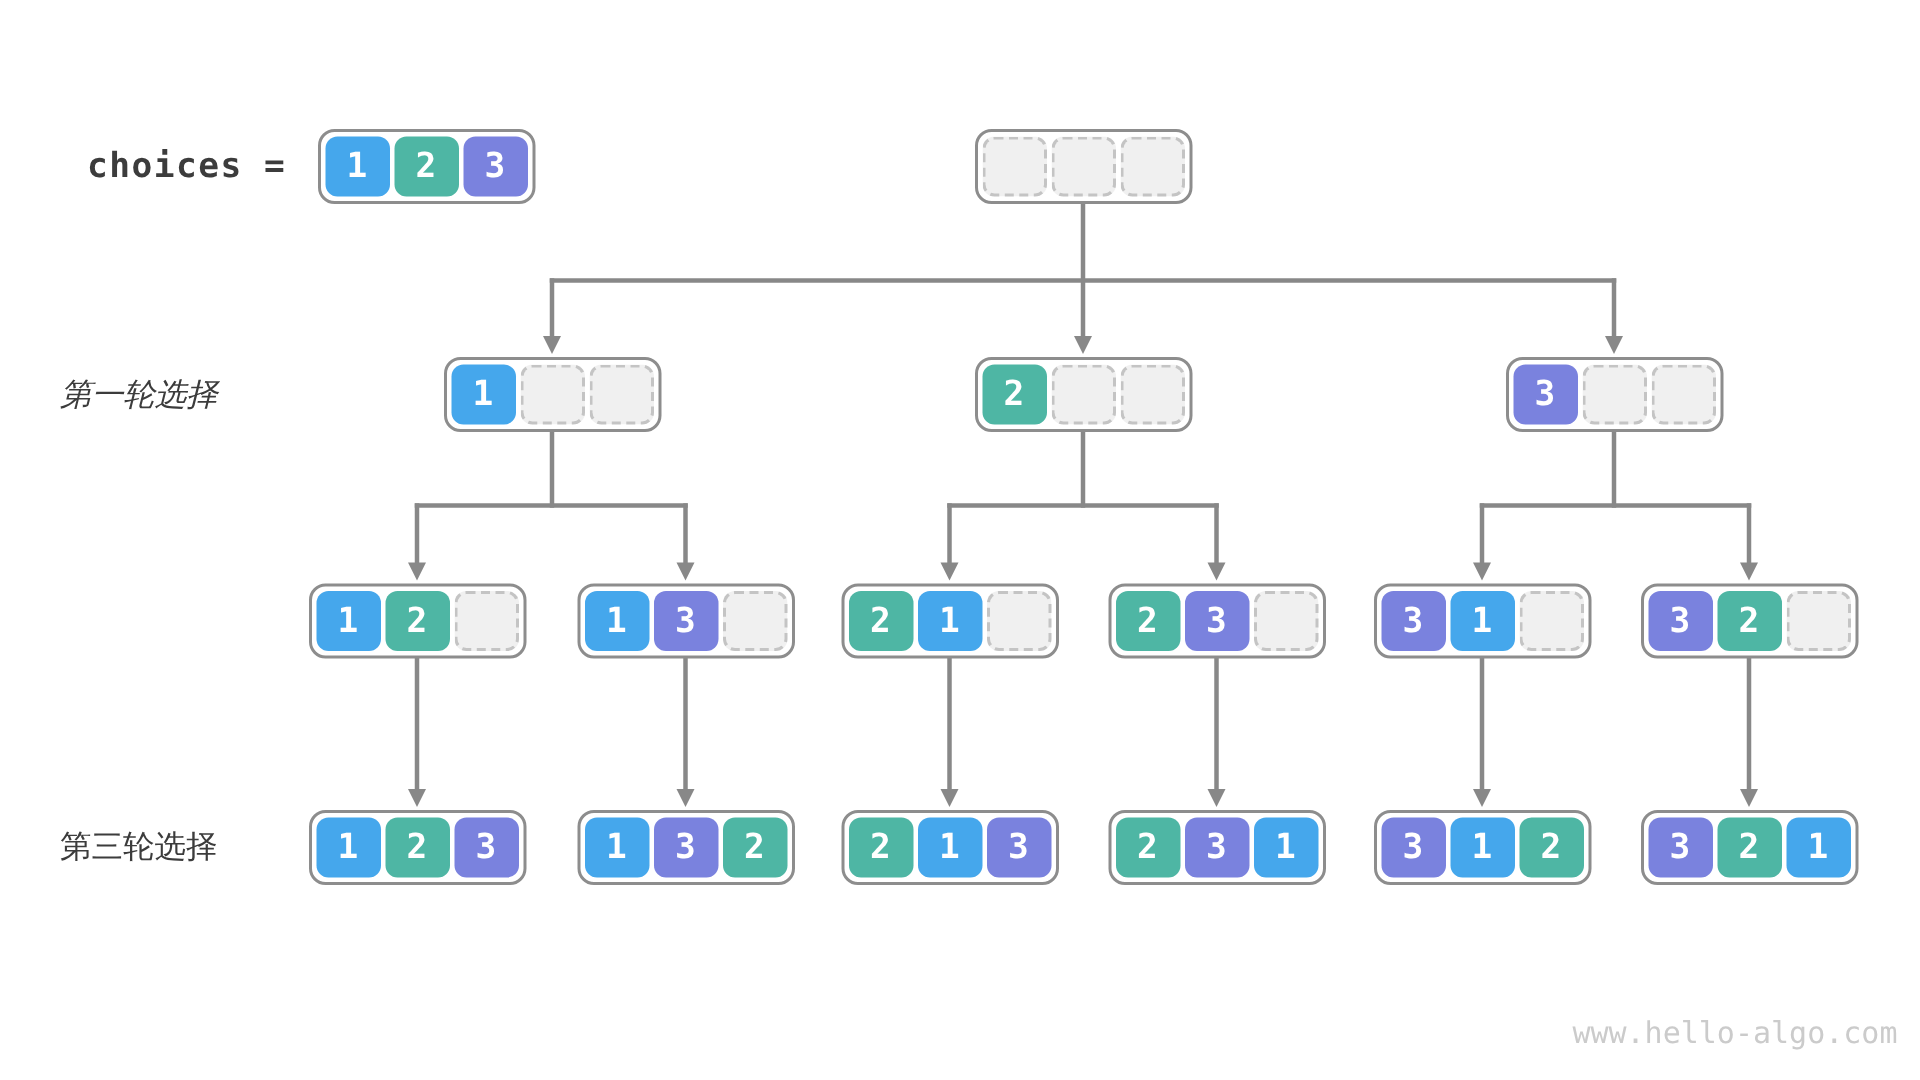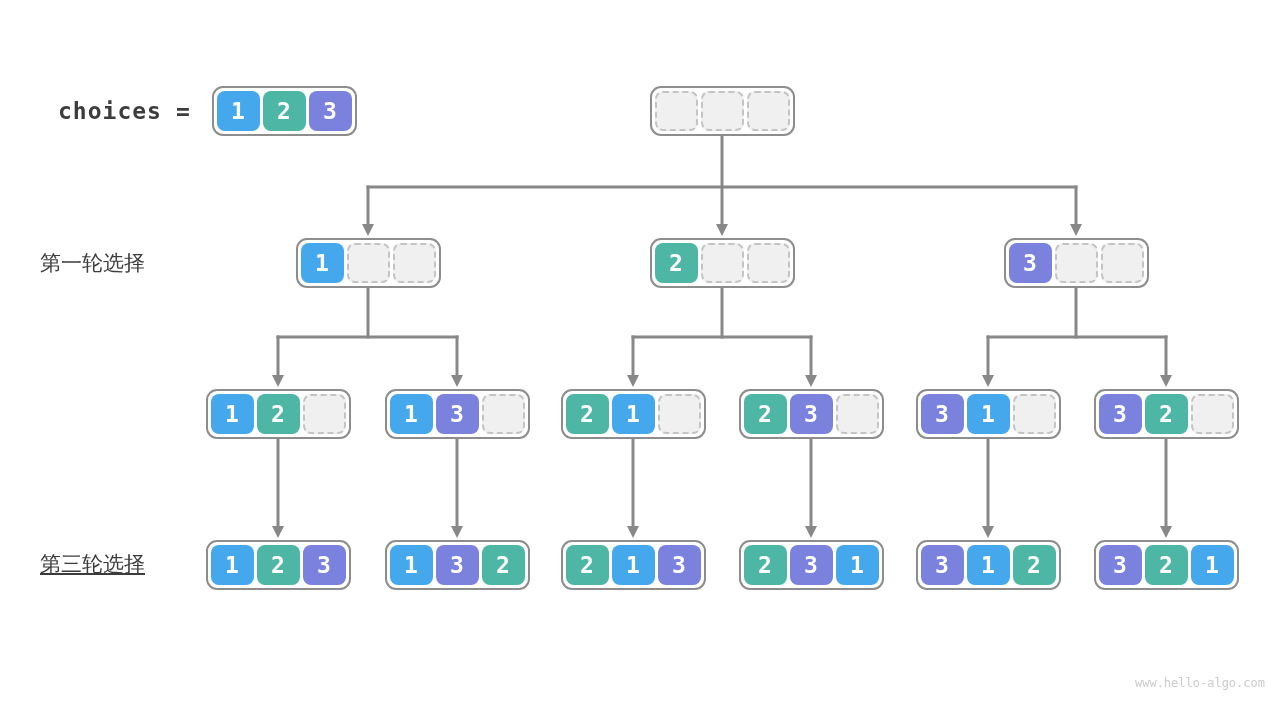--- a/index.html
+++ b/index.html
@@ -23,21 +23,21 @@
     font-family:"DejaVu Sans Mono","Liberation Mono",monospace;
     font-weight:bold;font-size:23px;letter-spacing:1px;color:#3c3c3c;white-space:nowrap;
   }
   .code-label .eq{margin-left:14px;}
   .row-label{
     position:absolute;left:40px;width:180px;height:30px;line-height:30px;
     font-size:21px;font-weight:500;color:#3c3c3c;
     font-family:"DejaVu Sans","Liberation Sans",sans-serif;white-space:nowrap;
   }
   .watermark{
-    position:absolute;right:42px;top:676px;font-size:12px;color:#cbcbcb;
+    position:absolute;right:42px;top:676px;font-size:20px;color:#cbcbcb;
     font-family:"DejaVu Sans Mono","Liberation Mono",monospace;
   }
 </style>
 </head>
 <body>
 
 <div class="canvas" id="canvas">
   <svg id="connectors" width="1280" height="720">
       <line x1="722" y1="136" x2="722" y2="225" stroke="#888888" stroke-width="3" stroke-linecap="square"></line>
       <polygon points="716,224 728,224 722,236" fill="#888888"></polygon>
@@ -76,22 +76,22 @@
       <polygon points="982,526 994,526 988,538" fill="#888888"></polygon>
       <line x1="1166" y1="439" x2="1166" y2="527" stroke="#888888" stroke-width="3" stroke-linecap="square"></line>
       <polygon points="1160,526 1172,526 1166,538" fill="#888888"></polygon>
     </svg>
 
   <div class="code-label" style="left:58px;top:86px;">
     <span>choices</span><span class="eq">=</span>
   </div>
 
 
-  <div class="row-label" style="top:248px;">第一轮选择</div>
-  <div class="row-label" style="top:549px;text-decoration:underline;">第三轮选择</div>
+  <div class="row-label" style="top:248px;font-style:italic;">第一轮选择</div>
+  <div class="row-label" style="top:549px;">第三轮选择</div>
 
   <div class="watermark">www.hello-algo.com</div>
 <div class="node" style="left: 211.5px; top: 86px;">
       <div class="cell" style="background: rgb(69, 167, 236);">1</div>
       <div class="cell" style="background: rgb(78, 182, 164);">2</div>
       <div class="cell" style="background: rgb(122, 130, 222);">3</div>
     </div>
     <div class="node" style="left: 649.5px; top: 86px;">
       <div class="cell empty"></div>
       <div class="cell empty"></div>

